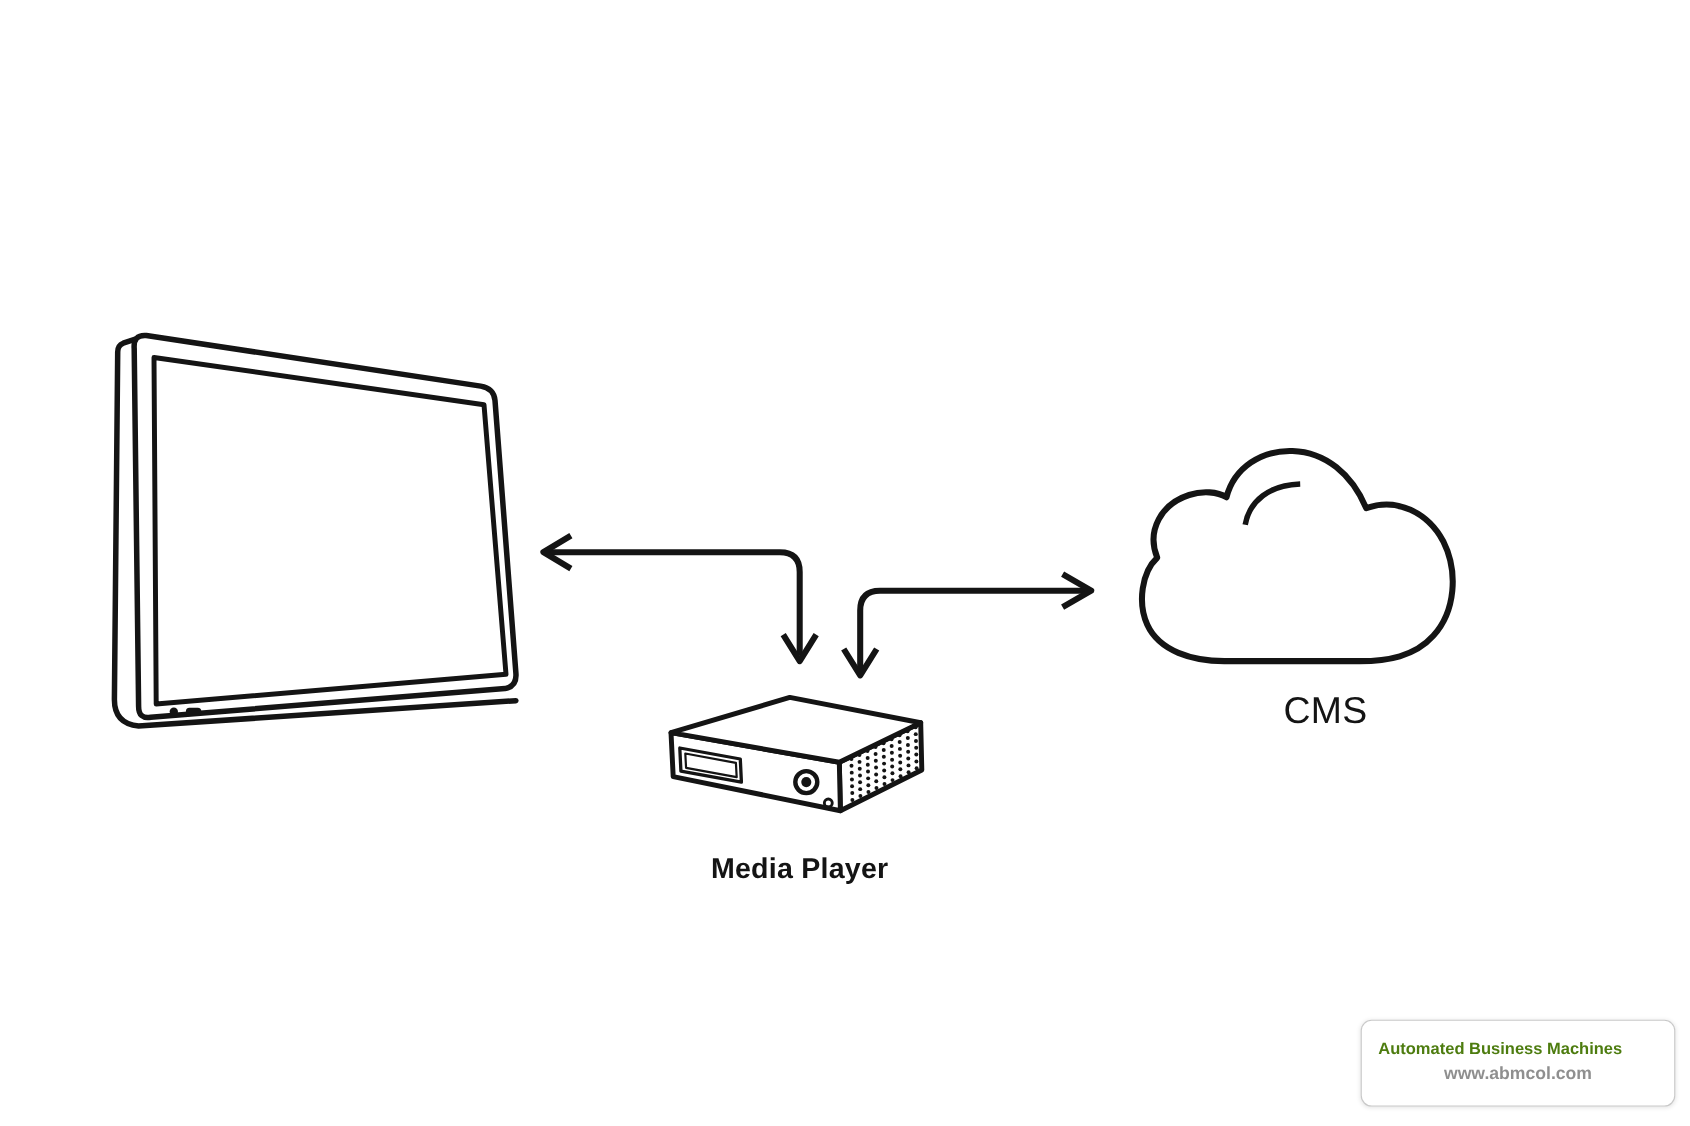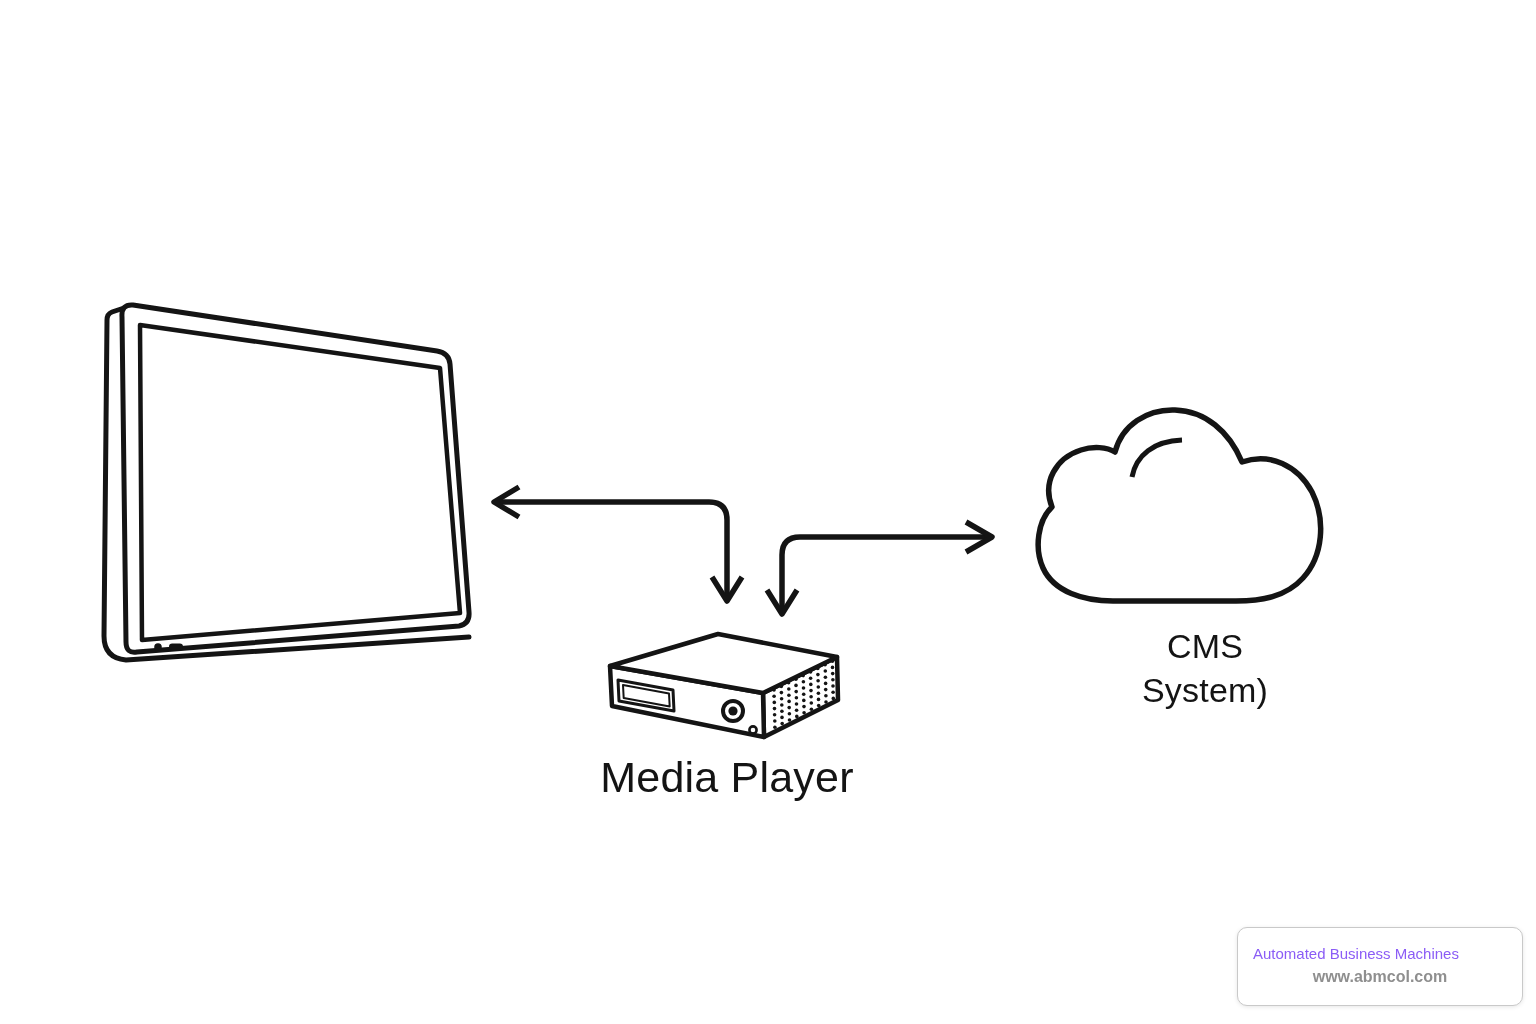--- a/index.html
+++ b/index.html
@@ -6,40 +6,40 @@
   .stage{
     position:relative;
     width:1536px;height:1024px;
     background:#ffffff;
     overflow:hidden;
     font-family:"Liberation Sans","DejaVu Sans",sans-serif;
   }
   .art{position:absolute;left:0;top:0;width:1536px;height:1024px;}
   .label{position:absolute;color:#141414;}
   .mp-label{
-    left:560px;top:753px;width:334px;
+    left:560px;top:774px;width:334px;
     text-align:center;
-    font-size:43px;font-weight:400;letter-spacing:.2px;
+    font-size:26px;font-weight:700;letter-spacing:.2px;
   }
   .cms-label{
     left:1005px;top:624px;width:400px;
     text-align:center;
     font-size:34px;font-weight:500;line-height:44px;letter-spacing:.2px;
   }
   .footer-card{
     position:absolute;left:1237px;top:927px;
     width:286px;height:79px;box-sizing:border-box;
     background:#ffffff;
     border:1.5px solid #c9c9c9;border-radius:10px;
     box-shadow:0 1px 4px rgba(0,0,0,.10);
     padding-top:16px;
   }
   .footer-title{
     padding-left:15px;
-    font-size:15px;font-weight:400;color:#8b5cf6;line-height:19px;
+    font-size:15px;font-weight:700;color:#4d7c0f;line-height:19px;
   }
   .footer-url{
     margin-top:4px;text-align:center;
     font-size:16px;font-weight:700;color:#8f8f8f;line-height:20px;
   }
 </style>
 </head>
 <body>
 
 <div class="stage">
@@ -167,21 +167,20 @@
                C 1042 482 1056 458 1081 450
                C 1093 446 1107 447 1115 452 Z" fill="#ffffff"></path>
       <path d="M 1132 477 C 1136 455 1154 441 1182 440" stroke-width="5"></path>
     </g>
   </svg>
 
   <div class="label mp-label">Media Player</div>
 
   <div class="label cms-label">
     <div>CMS</div>
-    <div>System)</div>
   </div>
 
   <div class="footer-card">
     <div class="footer-title">Automated Business Machines</div>
     <div class="footer-url">www.abmcol.com</div>
   </div>
 
 </div>
 
 </body></html>

